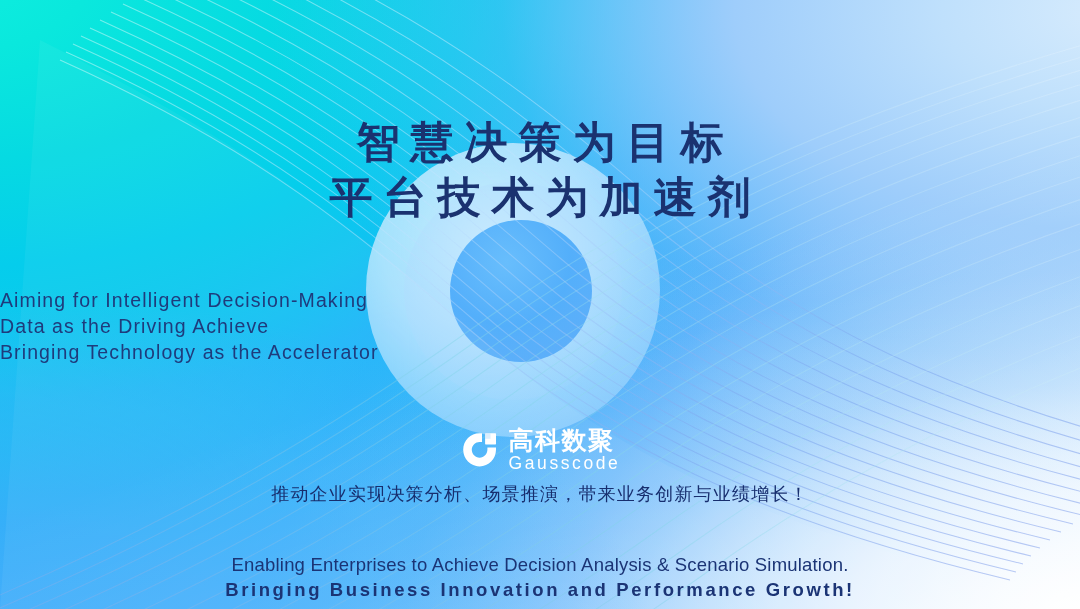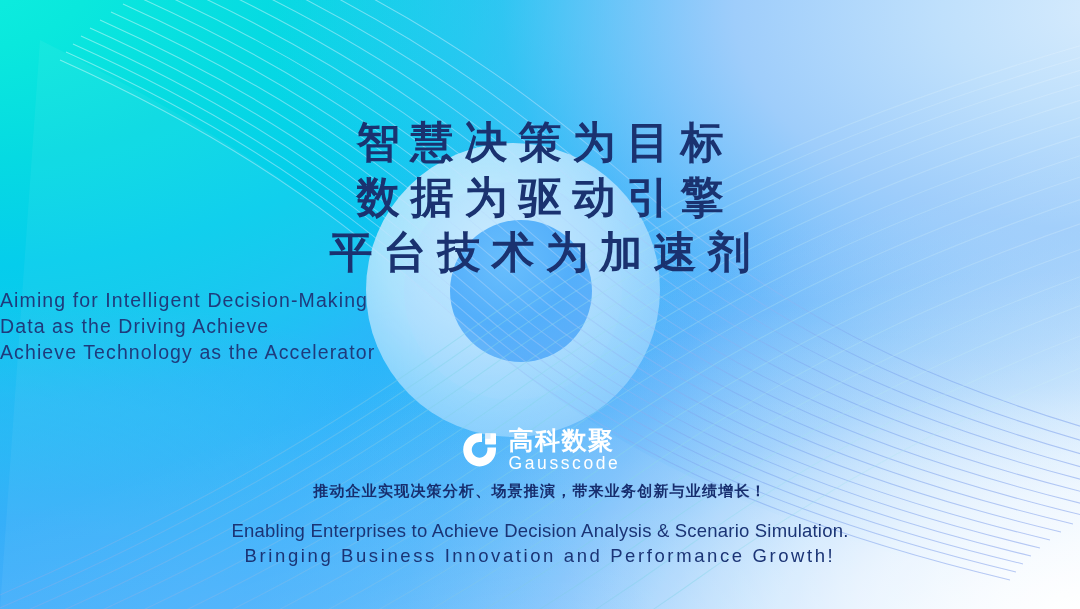--- a/index.html
+++ b/index.html
@@ -80,33 +80,34 @@
     font-family:"DejaVu Sans","Liberation Sans",sans-serif;
     white-space:nowrap;
   }
   .logo-en{
     color:#ffffff;font-weight:400;font-size:17.5px;letter-spacing:2.6px;
     margin-top:2px;white-space:nowrap;text-align:right;
   }
   
   .tagline-cn{
     position:absolute;left:0;right:0;top:482px;text-align:center;
-    color:#172e6e;font-weight:700;font-size:15px;letter-spacing:1.2px;
+    color:#172e6e;font-weight:400;font-size:18px;letter-spacing:1.2px;
     font-family:"DejaVu Sans","Liberation Sans",sans-serif;
     white-space:nowrap;
   }
   .tagline-en-wrap{
     position:absolute;left:0;right:0;top:518px;text-align:center;color:#1b3475;
   }
   .tagline-en1{
     display:block;font-size:18.5px;line-height:25px;font-weight:400;letter-spacing:0.2px;
     white-space:nowrap;
+    margin-top:34px;
   }
   .tagline-en2{
-    display:block;font-size:18.5px;line-height:25px;font-weight:400;letter-spacing:2.6px;
+    display:block;font-size:18.5px;line-height:25px;font-weight:700;letter-spacing:2.6px;
     white-space:nowrap;
   }
 </style>
 </head>
 <body>
 
 <div id="poster">
 
   <div class="bg-base"></div>
   <div class="bg-bl"></div>
@@ -177,28 +178,27 @@
         <use href="#bundleB" transform="translate(217,217)"></use>
         <use href="#bundleB" transform="translate(240,240)"></use>
       </g>
     </svg>
   </div>
 
   <div class="content">
 
     <div class="headline">
       <span class="hl-line">智慧决策为目标</span>
-      <span class="hl-line">数据为驱动引擎</span>
       <span class="hl-line">平台技术为加速剂</span>
     </div>
 
     <div class="subline-wrap">
       <span class="subline">Aiming for Intelligent Decision-Making</span>
       <span class="subline">Data as the Driving Achieve</span>
-      <span class="subline">Achieve Technology as the Accelerator</span>
+      <span class="subline">Bringing Technology as the Accelerator</span>
     </div>
 
     <div class="logo">
       <svg class="logo-mark" viewBox="0 0 40 40">
         <path d="M19.6 3.2 C10.5 3.2 3.2 10.6 3.2 19.8 C3.2 29.0 10.5 36.4 19.6 36.4 C28.7 36.4 36.0 29.0 36.0 19.8 L36.0 17.6 L27.4 17.6 L27.4 19.8 C27.4 24.2 23.9 27.7 19.6 27.7 C15.3 27.7 11.8 24.2 11.8 19.8 C11.8 15.4 15.3 11.9 19.6 11.9 L22.0 11.9 L22.0 3.2 Z" fill="#ffffff"></path>
         <rect x="25.1" y="3.2" width="10.9" height="11.2" rx="0.6" fill="#ffffff"></rect>
         <rect x="25.1" y="3.2" width="5.4" height="5.6" fill="#bfe0fc" opacity="0.55"></rect>
       </svg>
       <span class="logo-text">
         <span class="logo-cn">高科数聚</span>

